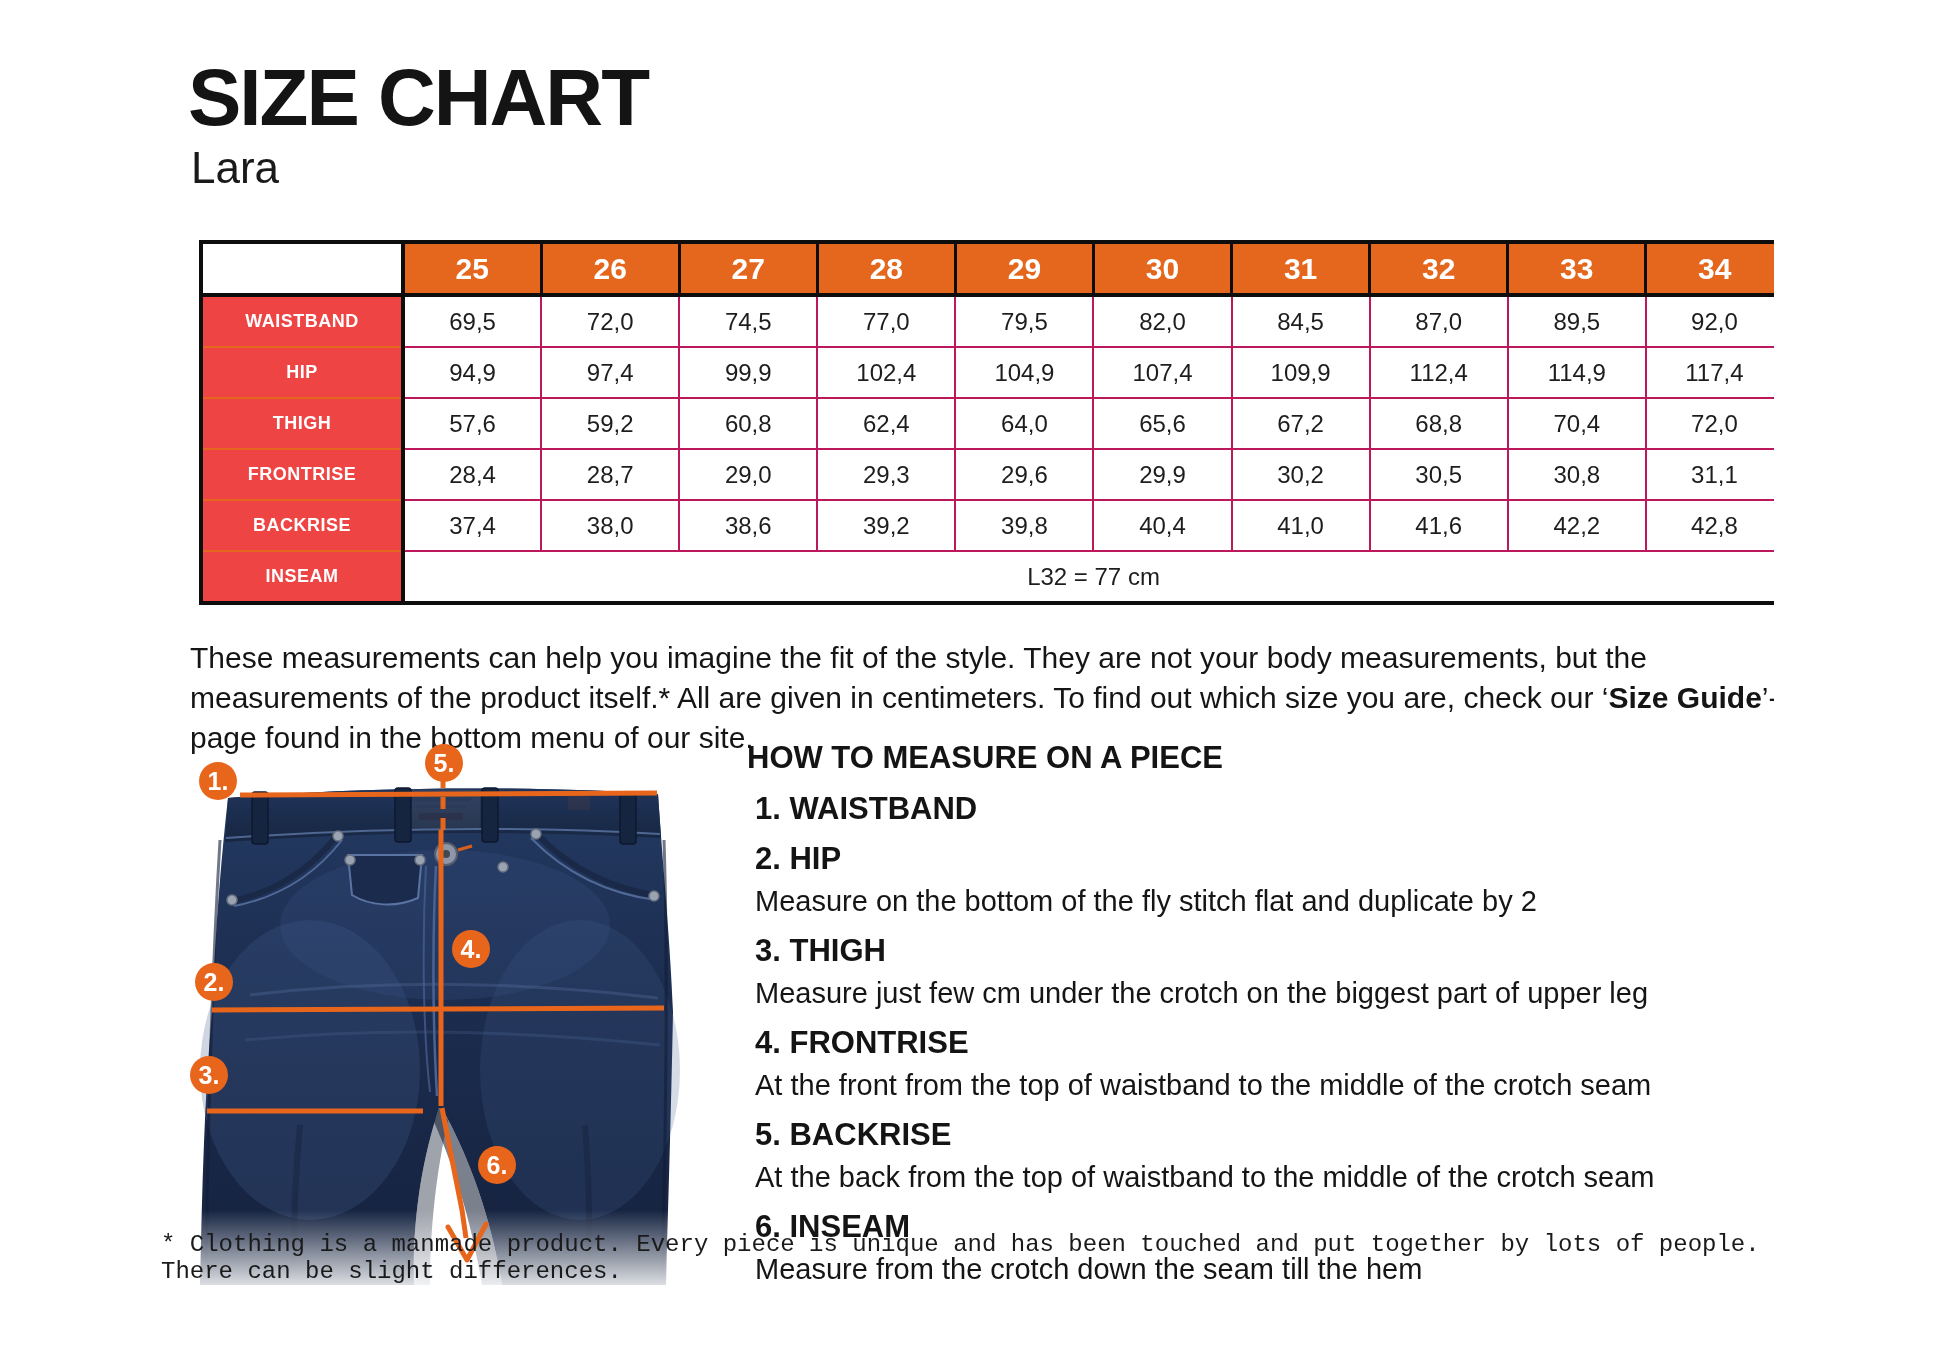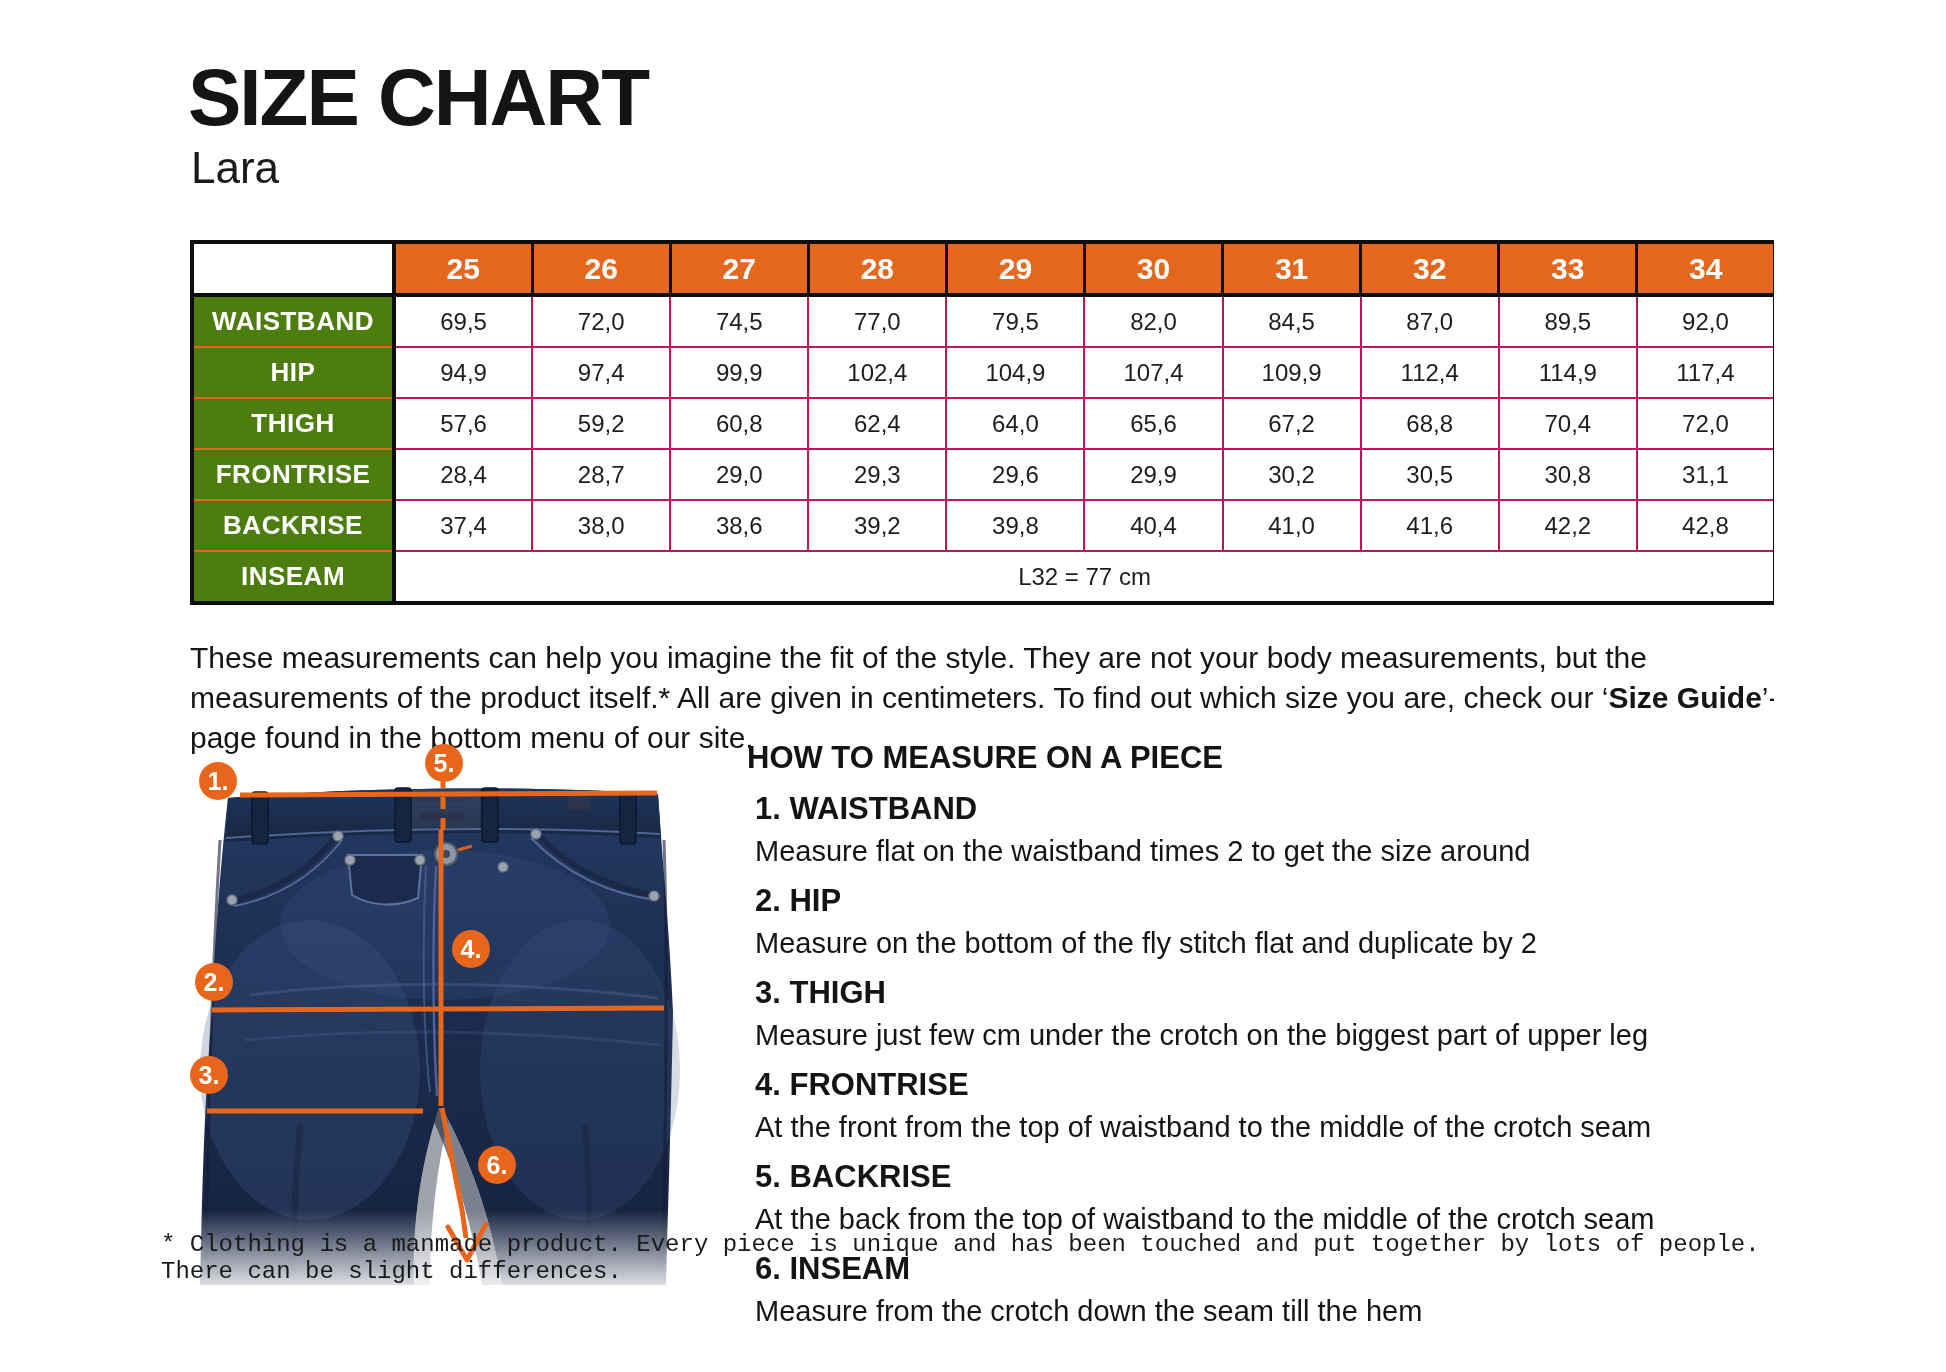--- a/index.html
+++ b/index.html
@@ -6,27 +6,27 @@
   .page{position:relative;width:1774px;height:1372px;background:#fff;overflow:hidden;
         font-family:"Liberation Sans",sans-serif;color:#111;}
 
   
   .title{position:absolute;left:188px;top:58px;font-size:80px;font-weight:900;
          letter-spacing:-2px;line-height:1;color:#141414;}
   .subtitle{position:absolute;left:191px;top:146px;font-size:44px;font-weight:400;
             line-height:1;color:#1a1a1a;}
 
   
-  .size-table{position:absolute;left:190px;top:240px;width:1587px;border-collapse:collapse;
+  .size-table{position:absolute;left:199px;top:240px;width:1587px;border-collapse:collapse;
               table-layout:fixed;border:4px solid #0d0d0d;}
   .size-table th,.size-table td{height:49px;padding:0;text-align:center;vertical-align:middle;}
   .corner{background:#fff;width:198px;border-right:4px solid #0d0d0d;border-bottom:4px solid #0d0d0d;}
   .col-size{background:#E5671E;color:#fff;font-size:30px;font-weight:800;
             border-left:3px solid #0d0d0d;border-bottom:4px solid #0d0d0d;}
-  .row-label{background:#4d7c0f;color:#fff;font-size:26px;font-weight:800;letter-spacing:.5px;
+  .row-label{background:#ef4444;color:#fff;font-size:18px;font-weight:800;letter-spacing:.5px;
              border-right:4px solid #0d0d0d;border-bottom:2px solid #E5671E;}
   .cell-value{border:2px solid #be185d;font-size:24px;color:#1d1d1d;}
   .cell-span{border-top:2px solid #E5671E;font-size:24px;color:#1d1d1d;}
 
   
   .intro{position:absolute;left:190px;top:608px;width:1592px;font-size:30px;font-weight:300;
          line-height:40px;color:#151515;}
   .intro .bold{font-weight:800;}
 
   
@@ -264,21 +264,20 @@
           </g>
       </g>
     </svg>
   </div>
 
   <div class="howto">
     <h3 class="howto-heading">HOW TO MEASURE ON A PIECE</h3>
 
     <div class="step">
       <div class="step-title">1. WAISTBAND</div>
-      <div class="step-desc">Measure flat on the waistband times 2 to get the size around</div>
     </div>
     <div class="step">
       <div class="step-title">2. HIP</div>
       <div class="step-desc">Measure on the bottom of the fly stitch flat and duplicate by 2</div>
     </div>
     <div class="step">
       <div class="step-title">3. THIGH</div>
       <div class="step-desc">Measure just few cm under the crotch on the biggest part of upper leg</div>
     </div>
     <div class="step">

